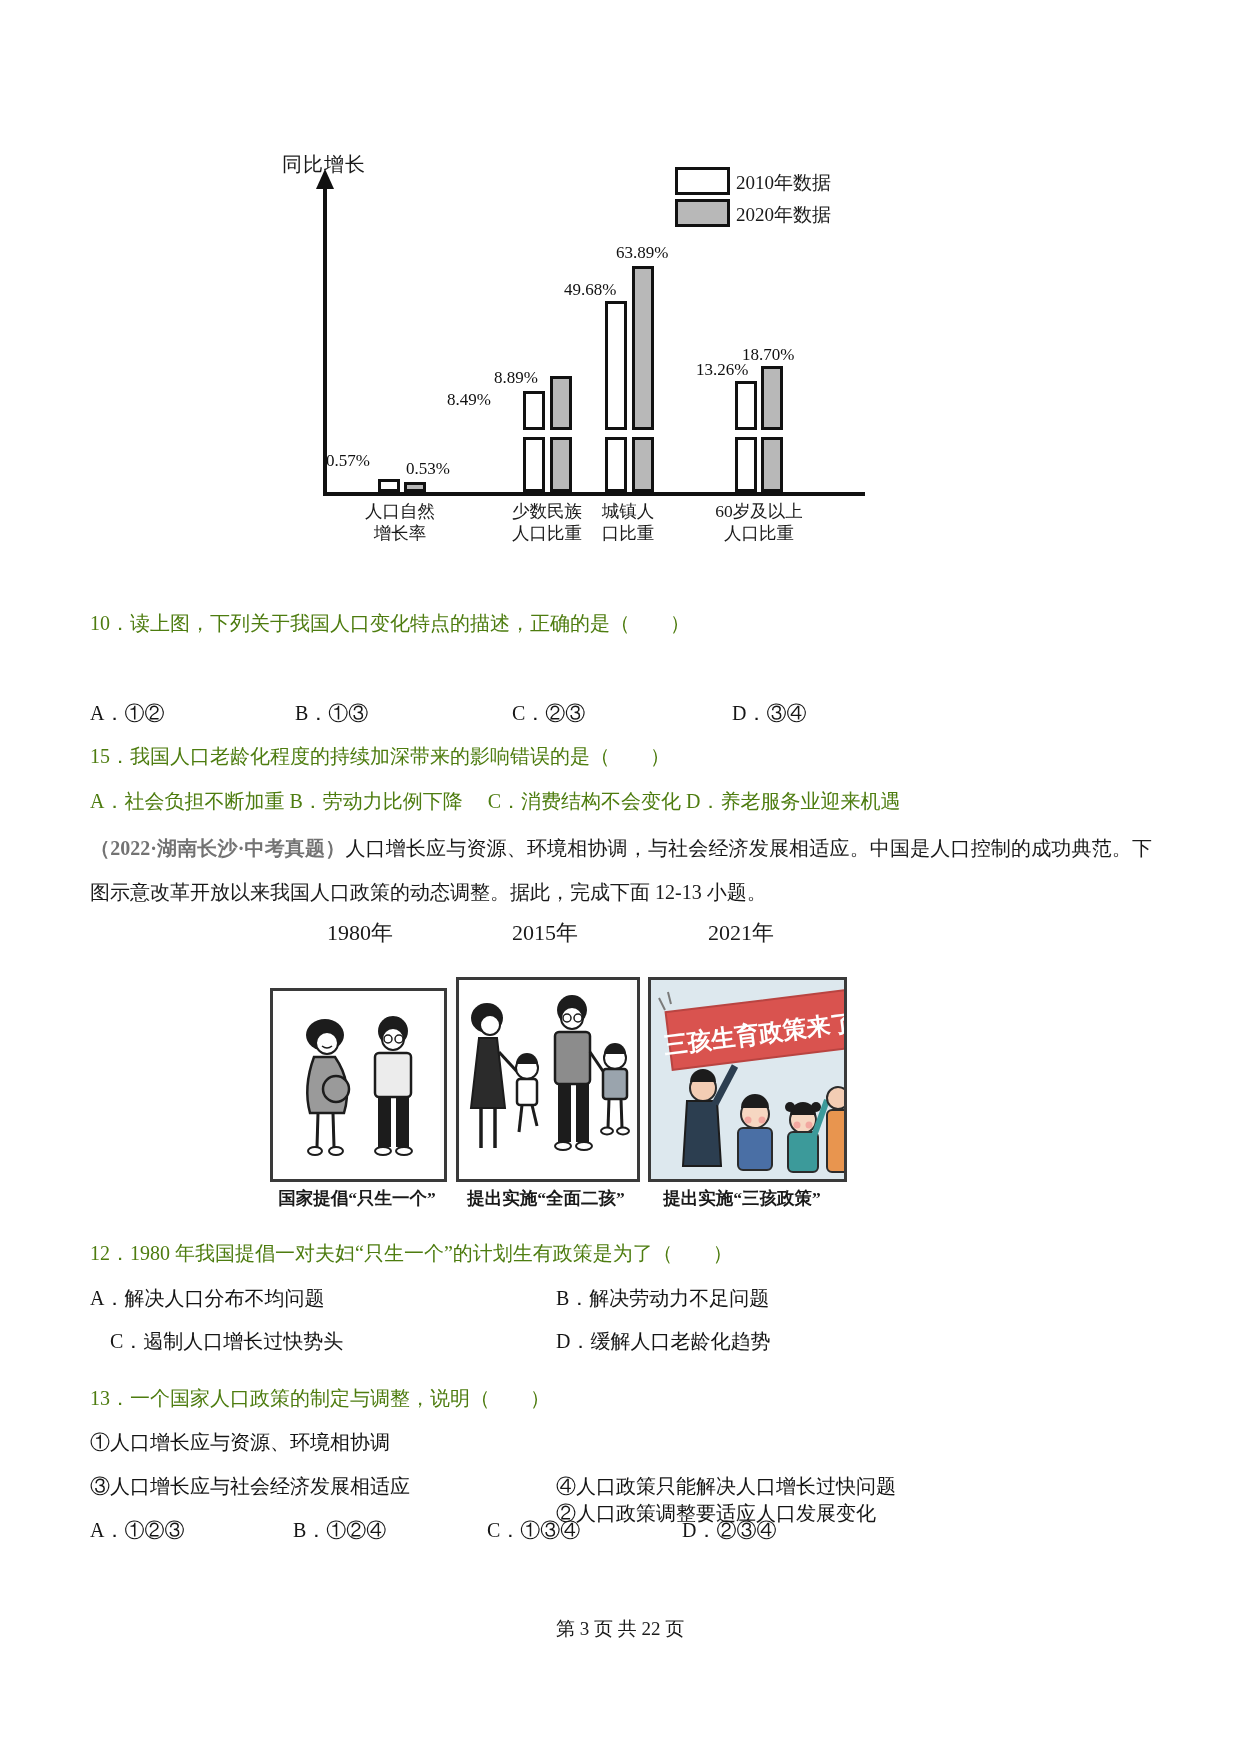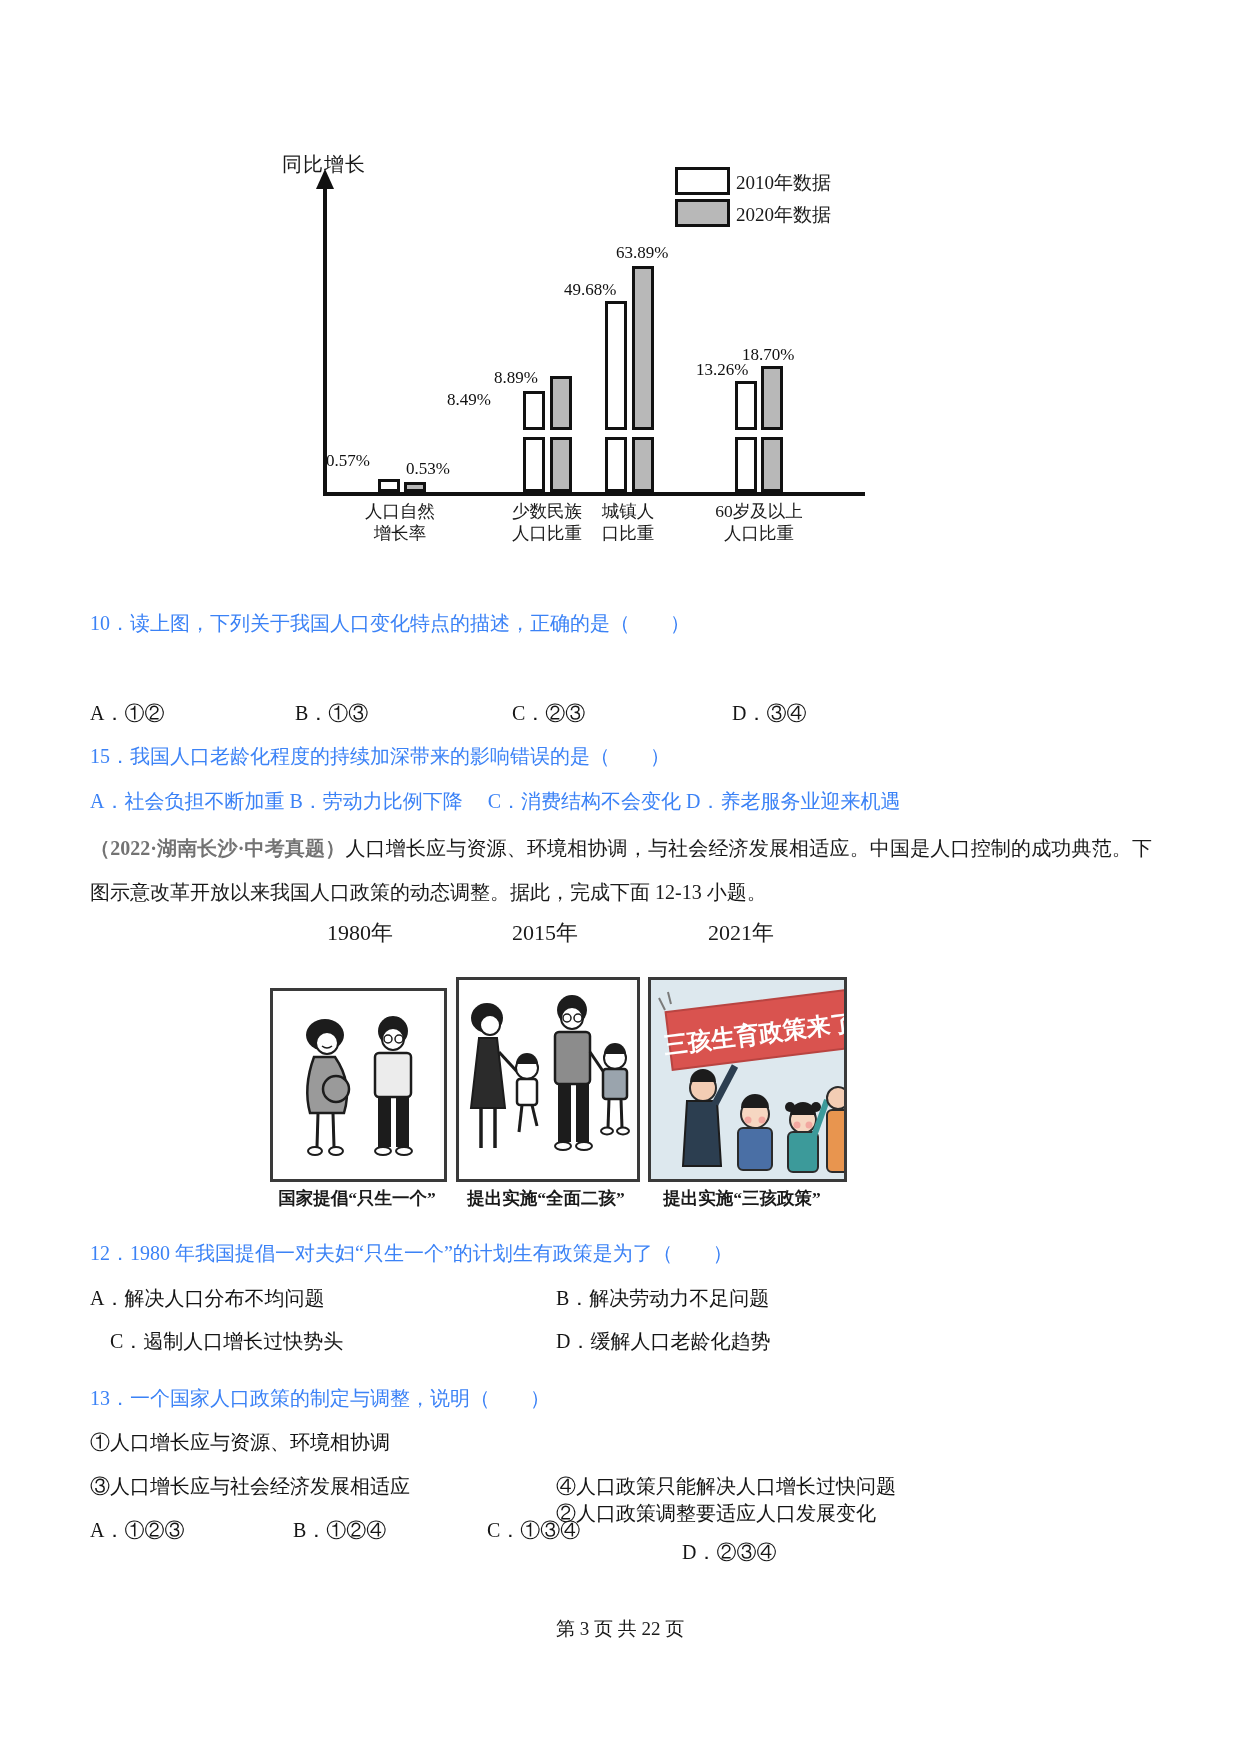--- a/index.html
+++ b/index.html
@@ -2,21 +2,21 @@
 <html><head>
 <meta charset="utf-8">
 <style>
   html,body{margin:0;padding:0;background:#888;}
   .page{
     position:relative; width:1240px; height:1754px; margin:0 auto;
     background:#ffffff; overflow:hidden;
     font-family:"Liberation Serif","DejaVu Serif",serif;
     color:#1a1a1a;
   }
-  .line{position:absolute; left:90px; font-size:20px; white-space:nowrap; color:#3b82f6;}
+  .line{position:absolute; left:90px; font-size:20px; white-space:nowrap; color:#4d7c0f;}
   .opt{position:absolute; font-size:20px; white-space:nowrap; color:#151515;}
 
   
   .chart{position:absolute; left:280px; top:145px; width:620px; height:480px;}
   .chart-title{position:absolute; left:2px; top:6px; font-size:20px; letter-spacing:1px;}
   .y-axis{position:absolute; left:43px; top:42px; width:4px; height:307px; background:#111;}
   .y-arrow{position:absolute; left:36px; top:24px; width:0; height:0;
     border-left:9px solid transparent; border-right:9px solid transparent;
     border-bottom:20px solid #111;}
   .x-axis{position:absolute; left:43px; top:347px; width:542px; height:4px; background:#111;}
@@ -223,17 +223,17 @@
   <div class="opt" style="left:556px; top:1328px;">D．缓解人口老龄化趋势</div>
 
   <div class="line" style="top:1385px;">13．一个国家人口政策的制定与调整，说明（　　）</div>
   <div class="opt" style="left:90px;  top:1429px;">①人口增长应与资源、环境相协调</div>
   <div class="opt" style="left:556px; top:1500px;">②人口政策调整要适应人口发展变化</div>
   <div class="opt" style="left:90px;  top:1473px;">③人口增长应与社会经济发展相适应</div>
   <div class="opt" style="left:556px; top:1473px;">④人口政策只能解决人口增长过快问题</div>
   <div class="opt" style="left:90px;  top:1517px;">A．①②③</div>
   <div class="opt" style="left:293px; top:1517px;">B．①②④</div>
   <div class="opt" style="left:487px; top:1517px;">C．①③④</div>
-  <div class="opt" style="left:682px; top:1517px;margin-top:22px;">D．②③④</div>
+  <div class="opt" style="left:682px; top:1517px;">D．②③④</div>
 
   <div class="footer">第 3 页 共 22 页</div>
 
 </div>
 
 </body></html>

